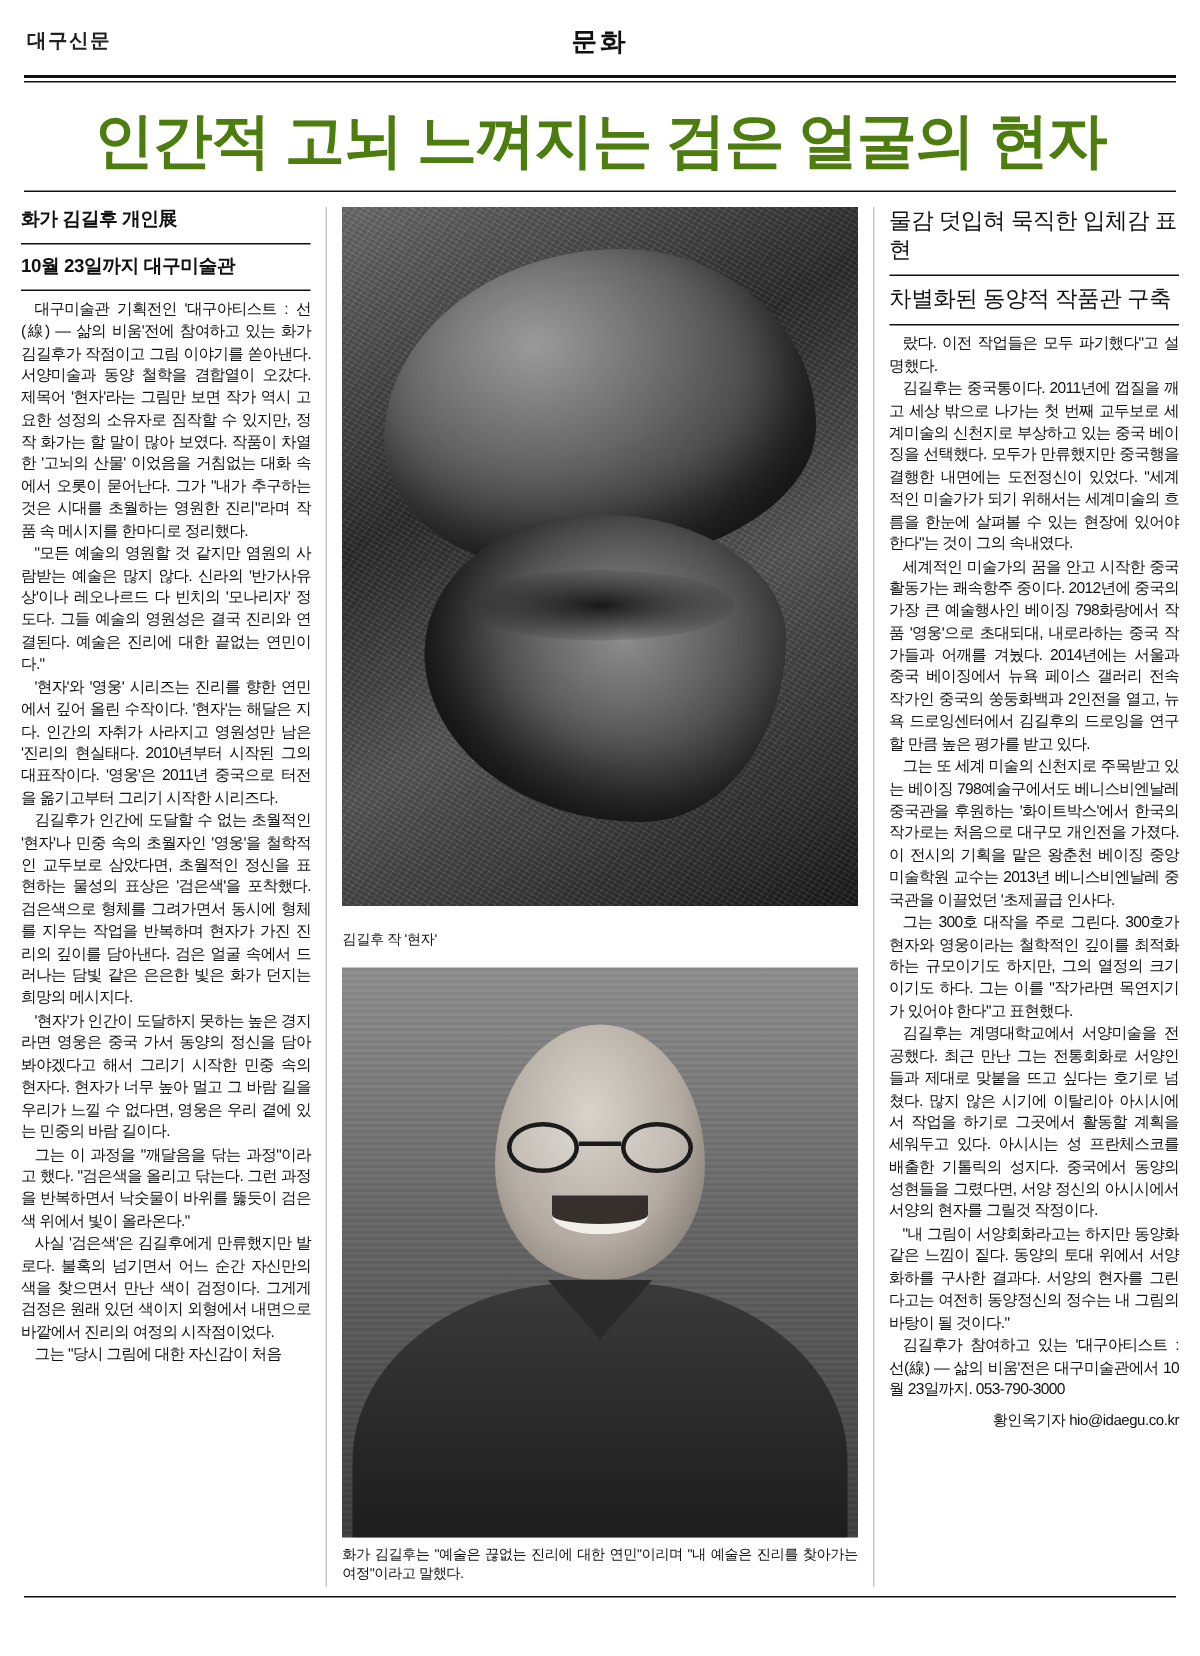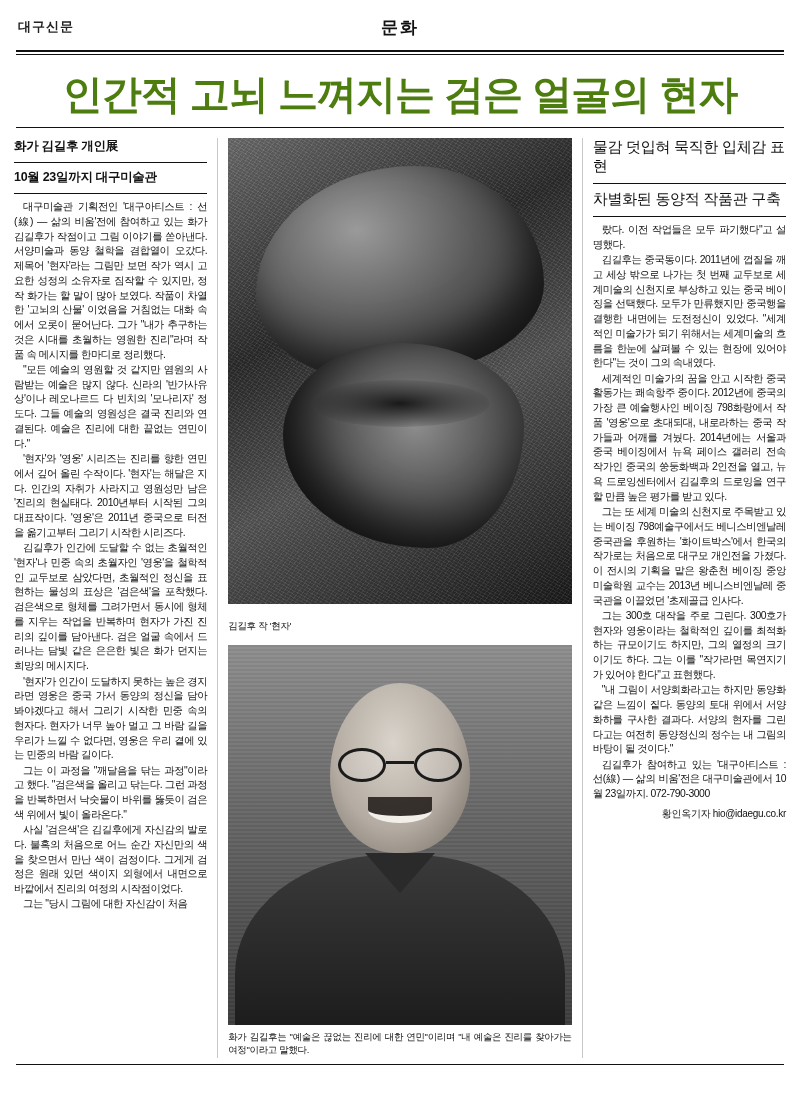--- a/index.html
+++ b/index.html
@@ -254,21 +254,21 @@
       <div class="kicker-rule"></div>
       <div class="kicker">10월 23일까지 대구미술관</div>
       <div class="kicker-rule"></div>
       <div class="body-text">
         <p>대구미술관 기획전인 '대구아티스트 : 선(線) — 삶의 비움'전에 참여하고 있는 화가 김길후가 작점이고 그림 이야기를 쏟아낸다. 서양미술과 동양 철학을 겸합열이 오갔다. 제목어 '현자'라는 그림만 보면 작가 역시 고요한 성정의 소유자로 짐작할 수 있지만, 정작 화가는 할 말이 많아 보였다. 작품이 차열한 '고뇌의 산물' 이었음을 거침없는 대화 속에서 오롯이 묻어난다. 그가 "내가 추구하는 것은 시대를 초월하는 영원한 진리"라며 작품 속 메시지를 한마디로 정리했다.</p>
         <p>"모든 예술의 영원할 것 같지만 염원의 사람받는 예술은 많지 않다. 신라의 '반가사유상'이나 레오나르드 다 빈치의 '모나리자' 정도다. 그들 예술의 영원성은 결국 진리와 연결된다. 예술은 진리에 대한 끝없는 연민이다."</p>
         <p>'현자'와 '영웅' 시리즈는 진리를 향한 연민에서 깊어 올린 수작이다. '현자'는 해달은 지다. 인간의 자취가 사라지고 영원성만 남은 '진리의 현실태다. 2010년부터 시작된 그의 대표작이다. '영웅'은 2011년 중국으로 터전을 옮기고부터 그리기 시작한 시리즈다.</p>
         <p>김길후가 인간에 도달할 수 없는 초월적인 '현자'나 민중 속의 초월자인 '영웅'을 철학적인 교두보로 삼았다면, 초월적인 정신을 표현하는 물성의 표상은 '검은색'을 포착했다. 검은색으로 형체를 그려가면서 동시에 형체를 지우는 작업을 반복하며 현자가 가진 진리의 깊이를 담아낸다. 검은 얼굴 속에서 드러나는 담빛 같은 은은한 빛은 화가 던지는 희망의 메시지다.</p>
         <p>'현자'가 인간이 도달하지 못하는 높은 경지라면 영웅은 중국 가서 동양의 정신을 담아봐야겠다고 해서 그리기 시작한 민중 속의 현자다. 현자가 너무 높아 멀고 그 바람 길을 우리가 느낄 수 없다면, 영웅은 우리 곁에 있는 민중의 바람 길이다.</p>
         <p>그는 이 과정을 "깨달음을 닦는 과정"이라고 했다. "검은색을 올리고 닦는다. 그런 과정을 반복하면서 낙숫물이 바위를 뚫듯이 검은색 위에서 빛이 올라온다."</p>
-        <p>사실 '검은색'은 김길후에게 자신감의 발로다. 불혹의 처음으로 어느 순간 자신만의 색을 찾으면서 만난 색이 검정이다. 그게게 검정은 원래 있던 색이지 외형에서 내면으로 바깥에서 진리의 여정의 시작점이었다.</p>
+        <p>사실 '검은색'은 김길후에게 만류했지만 발로다. 불혹의 넘기면서 어느 순간 자신만의 색을 찾으면서 만난 색이 검정이다. 그게게 검정은 원래 있던 색이지 외형에서 내면으로 바깥에서 진리의 여정의 시작점이었다.</p>
         <p>그는 "당시 그림에 대한 자신감이 처음</p>
       </div>
     </div>
 
     <div class="col-sep"></div>
 
     <div class="col-mid">
       <div class="photo-top">
         <div class="tex"></div>
         <div class="blob1"></div>
@@ -298,22 +298,23 @@
       <div class="subhead-right">물감 덧입혀 묵직한 입체감 표현</div>
       <div class="kicker-rule"></div>
       <div class="subhead-right">차별화된 동양적 작품관 구축</div>
       <div class="kicker-rule"></div>
       <div class="body-text">
         <p>랐다. 이전 작업들은 모두 파기했다"고 설명했다.</p>
         <p>김길후는 중국통이다. 2011년에 껍질을 깨고 세상 밖으로 나가는 첫 번째 교두보로 세계미술의 신천지로 부상하고 있는 중국 베이징을 선택했다. 모두가 만류했지만 중국행을 결행한 내면에는 도전정신이 있었다. "세계적인 미술가가 되기 위해서는 세계미술의 흐름을 한눈에 살펴볼 수 있는 현장에 있어야 한다"는 것이 그의 속내였다.</p>
         <p>세계적인 미술가의 꿈을 안고 시작한 중국 활동가는 쾌속항주 중이다. 2012년에 중국의 가장 큰 예술행사인 베이징 798화랑에서 작품 '영웅'으로 초대되대, 내로라하는 중국 작가들과 어깨를 겨눴다. 2014년에는 서울과 중국 베이징에서 뉴욕 페이스 갤러리 전속 작가인 중국의 쑹둥화백과 2인전을 열고, 뉴욕 드로잉센터에서 김길후의 드로잉을 연구할 만큼 높은 평가를 받고 있다.</p>
         <p>그는 또 세계 미술의 신천지로 주목받고 있는 베이징 798예술구에서도 베니스비엔날레 중국관을 후원하는 '화이트박스'에서 한국의 작가로는 처음으로 대구모 개인전을 가졌다. 이 전시의 기획을 맡은 왕춘천 베이징 중앙미술학원 교수는 2013년 베니스비엔날레 중국관을 이끌었던 '초제골급 인사다.</p>
         <p>그는 300호 대작을 주로 그린다. 300호가 현자와 영웅이라는 철학적인 깊이를 최적화하는 규모이기도 하지만, 그의 열정의 크기이기도 하다. 그는 이를 "작가라면 목연지기가 있어야 한다"고 표현했다.</p>
+        <p>김길후는 계명대학교에서 서양미술을 전공했다. 최근 만난 그는 전통회화로 서양인들과 제대로 맞붙을 뜨고 싶다는 호기로 넘쳤다. 많지 않은 시기에 이탈리아 아시시에서 작업을 하기로 그곳에서 활동할 계획을 세워두고 있다. 아시시는 성 프란체스코를 배출한 기톨릭의 성지다. 중국에서 동양의 성현들을 그렸다면, 서양 정신의 아시시에서 서양의 현자를 그릴것 작정이다.</p>
         <p>"내 그림이 서양회화라고는 하지만 동양화 같은 느낌이 짙다. 동양의 토대 위에서 서양화하를 구사한 결과다. 서양의 현자를 그린다고는 여전히 동양정신의 정수는 내 그림의 바탕이 될 것이다."</p>
-        <p>김길후가 참여하고 있는 '대구아티스트 : 선(線) — 삶의 비움'전은 대구미술관에서 10월 23일까지. 072-790-3000</p>
+        <p>김길후가 참여하고 있는 '대구아티스트 : 선(線) — 삶의 비움'전은 대구미술관에서 10월 23일까지. 053-790-3000</p>
       </div>
       <div class="byline">황인옥기자  hio@idaegu.co.kr</div>
     </div>
 
   </div>
 
   <div class="rule-bottom"></div>
 </div>
 
 </body></html>

